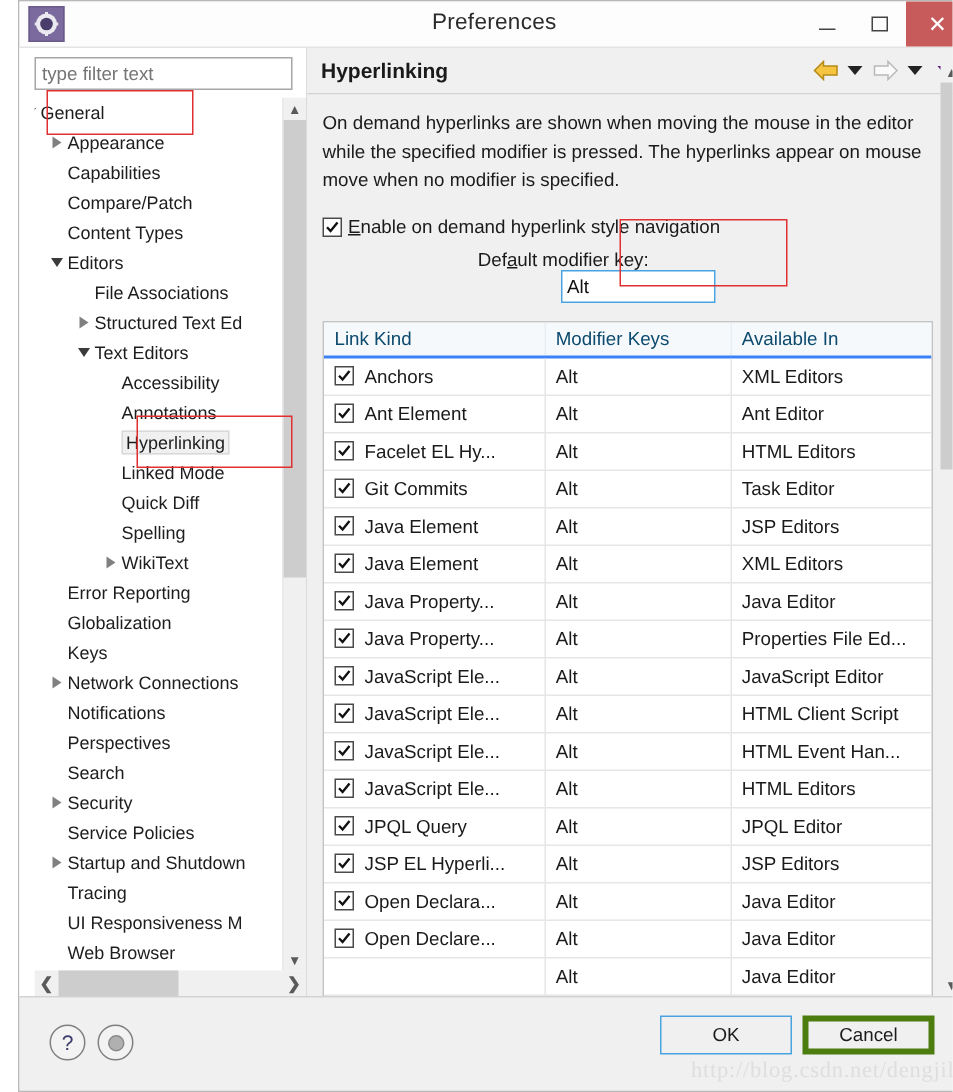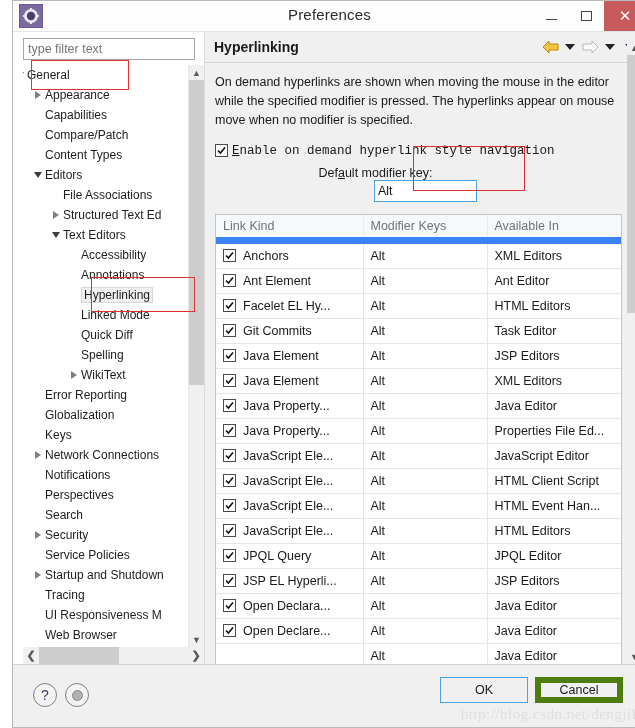--- a/index.html
+++ b/index.html
@@ -247,23 +247,22 @@
   .desc {
     font-size: 12.5px;
     line-height: 19px;
     color: #1a1a1a;
     margin: 2px 0 0 0;
     max-width: 400px;
   }
   .chk-row {
     margin-top: 14px;
     display: flex;
-    align-items: flex-start;
+    align-items: center;
     font-size: 12.5px;
-    font-family: Liberation Mono, monospace;
   }
   .checkbox {
     width: 13px; height: 13px;
     border: 1px solid #4a4a4a;
     background: #fff;
     box-sizing: border-box;
     display: flex; align-items: center; justify-content: center;
     margin-right: 4px;
     flex: none;
   }
@@ -304,23 +303,23 @@
     width: 100%;
     table-layout: fixed;
     font-size: 12.5px;
   }
   table.links th {
     background: #f6f9fb;
     font-weight: normal;
     text-align: left;
     height: 22px;
     padding: 0 0 0 7px;
-    border-bottom: 7px solid #3b82f6;
+    border-bottom: 2px solid #3b82f6;
     border-right: 1px solid #e6eef4;
-    color: #737373;
+    color: #0c4a6e;
     font-size: 12.5px;
   }
   table.links th:last-child { border-right: none; }
   table.links td {
     height: 24px;
     padding: 0 0 0 7px;
     border-bottom: 1px solid #e6e6e6;
     border-right: 1px solid #e6e6e6;
     white-space: nowrap;
     overflow: hidden;
@@ -382,21 +381,21 @@
     height: 26px;
     width: 88px;
     font-family: "Liberation Sans", sans-serif;
     font-size: 12.5px;
     color: #1a1a1a;
     background: #f0f0f0;
     box-sizing: border-box;
     display: flex; align-items: center; justify-content: center;
   }
   .btn.ok { right: 118px; border: 1px solid #4aa3e0; }
-  .btn.cancel { right: 23px; border: 6px solid #4d7c0f; }
+  .btn.cancel { right: 23px; border: 4px solid #4d7c0f; }
   .watermark {
     position: absolute;
     right: 5px; bottom: 4px;
     font-family: "Liberation Serif", serif;
     font-size: 15px;
     color: #dedede;
     letter-spacing: .5px;
     white-space: nowrap;
   }
 

